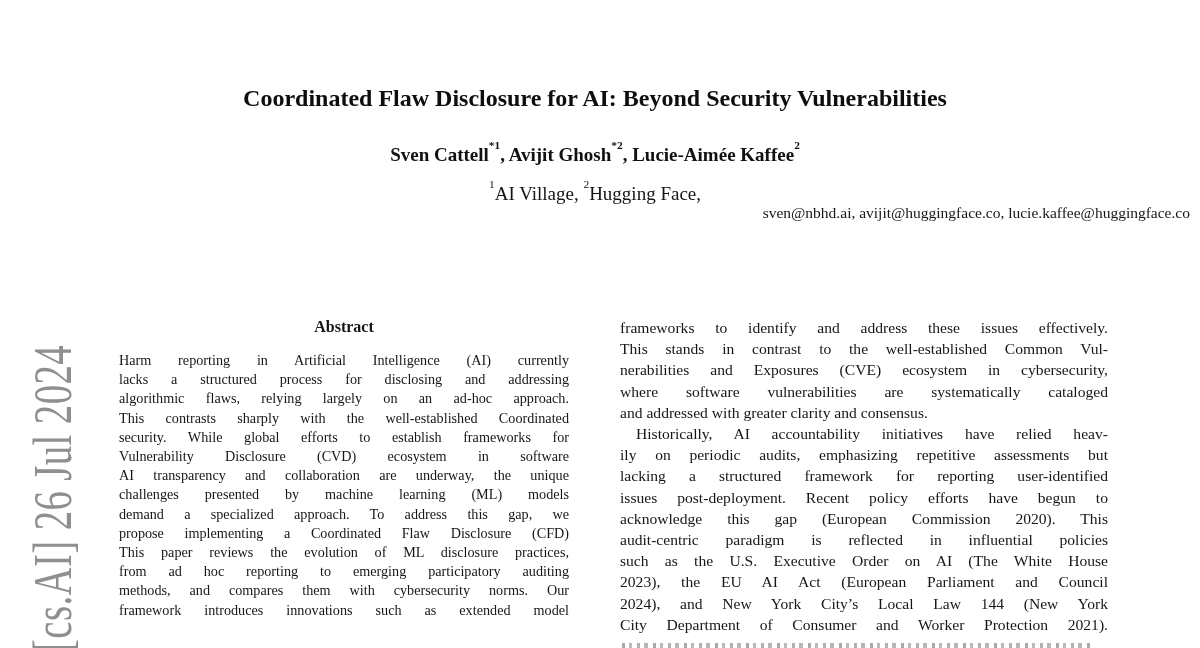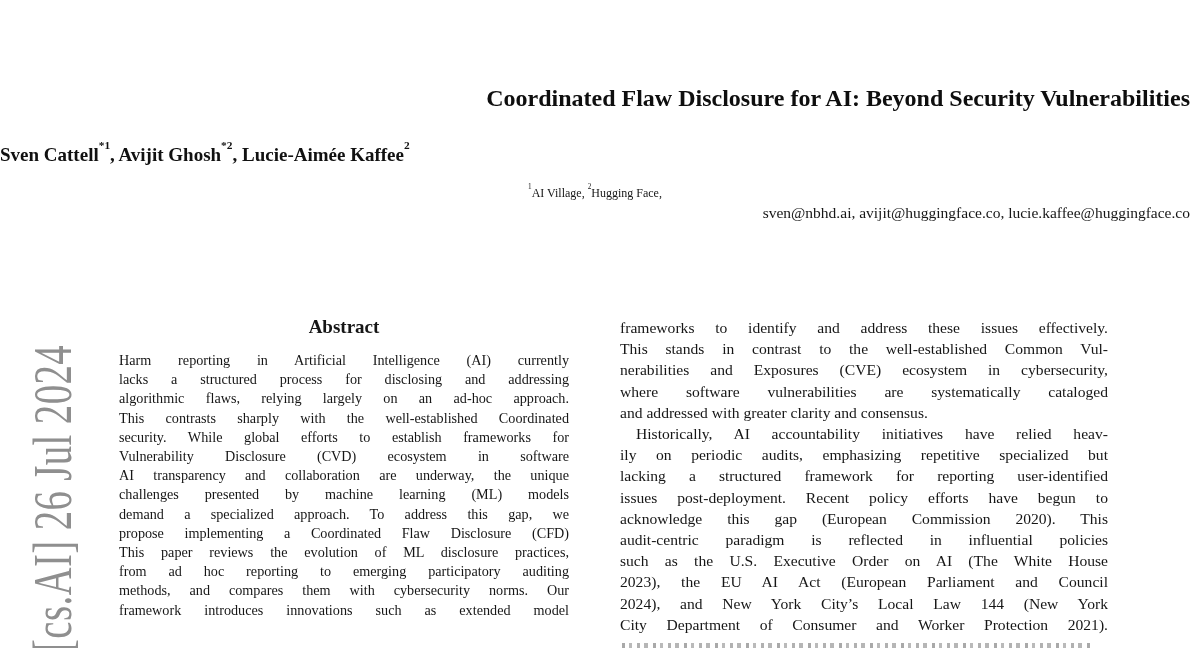--- a/index.html
+++ b/index.html
@@ -21,51 +21,51 @@
     transform: rotate(-90deg) scaleX(0.72);
     font-size: 54px; line-height: 54px;
     letter-spacing: 0.5px;
     color: #8f8f8f;
     white-space: nowrap;
   }
 
   .title {
     position: absolute; top: 84px; left: 0; width: 1190px;
     margin: 0;
-    text-align: right;
+    text-align: center;
     font-size: 24px; line-height: 28px; font-weight: bold;
     color: #0e0e0e;
   }
   .authors {
     position: absolute; top: 143px; left: 0; width: 1190px;
-    text-align: left;
+    text-align: center;
     font-size: 19px; line-height: 24px; font-weight: bold;
     color: #111111;
   }
   .affils {
     position: absolute; top: 184px; left: 0; width: 1190px;
     text-align: center;
-    font-size: 12px; line-height: 19px;
+    font-size: 19px; line-height: 19px;
   }
   .emails {
     position: absolute; top: 203px; left: 0; width: 1190px;
     text-align: right;
     font-size: 15.5px; line-height: 19px;
   }
   sup.ss {
     font-size: 0.6em;
     position: relative; top: -0.45em;
     line-height: 0;
   }
 
   .abs-heading {
     position: absolute; top: 317px; left: 119px; width: 450px;
     margin: 0;
     text-align: center;
-    font-size: 19px; line-height: 20px; font-weight: bold;
+    font-size: 16px; line-height: 20px; font-weight: bold;
   }
   .abs-body {
     position: absolute; top: 351px; left: 119px; width: 450px;
     font-size: 14.2px; line-height: 19.2px;
   }
   .col-right {
     position: absolute; top: 317px; left: 620px; width: 488px;
     font-size: 15.6px; line-height: 21.2px;
   }
 
@@ -119,21 +119,21 @@
       <div class="line">framework introduces innovations such as extended model</div>
     </div>
 
   <div class="col-right">
       <div class="line">frameworks to identify and address these issues effectively.</div>
       <div class="line">This stands in contrast to the well-established Common Vul-</div>
       <div class="line">nerabilities and Exposures (CVE) ecosystem in cybersecurity,</div>
       <div class="line">where software vulnerabilities are systematically cataloged</div>
       <div class="line para-end">and addressed with greater clarity and consensus.</div>
       <div class="line para-start">Historically, AI accountability initiatives have relied heav-</div>
-      <div class="line">ily on periodic audits, emphasizing repetitive specialized but</div>
+      <div class="line">ily on periodic audits, emphasizing repetitive assessments but</div>
       <div class="line">lacking a structured framework for reporting user-identified</div>
       <div class="line">issues post-deployment. Recent policy efforts have begun to</div>
       <div class="line">acknowledge this gap (European Commission 2020). This</div>
       <div class="line">audit-centric paradigm is reflected in influential policies</div>
       <div class="line">such as the U.S. Executive Order on AI (The White House</div>
       <div class="line">2023), the EU AI Act (European Parliament and Council</div>
       <div class="line">2024), and New York City’s Local Law 144 (New York</div>
       <div class="line">City Department of Consumer and Worker Protection 2021).</div>
     </div>
 

